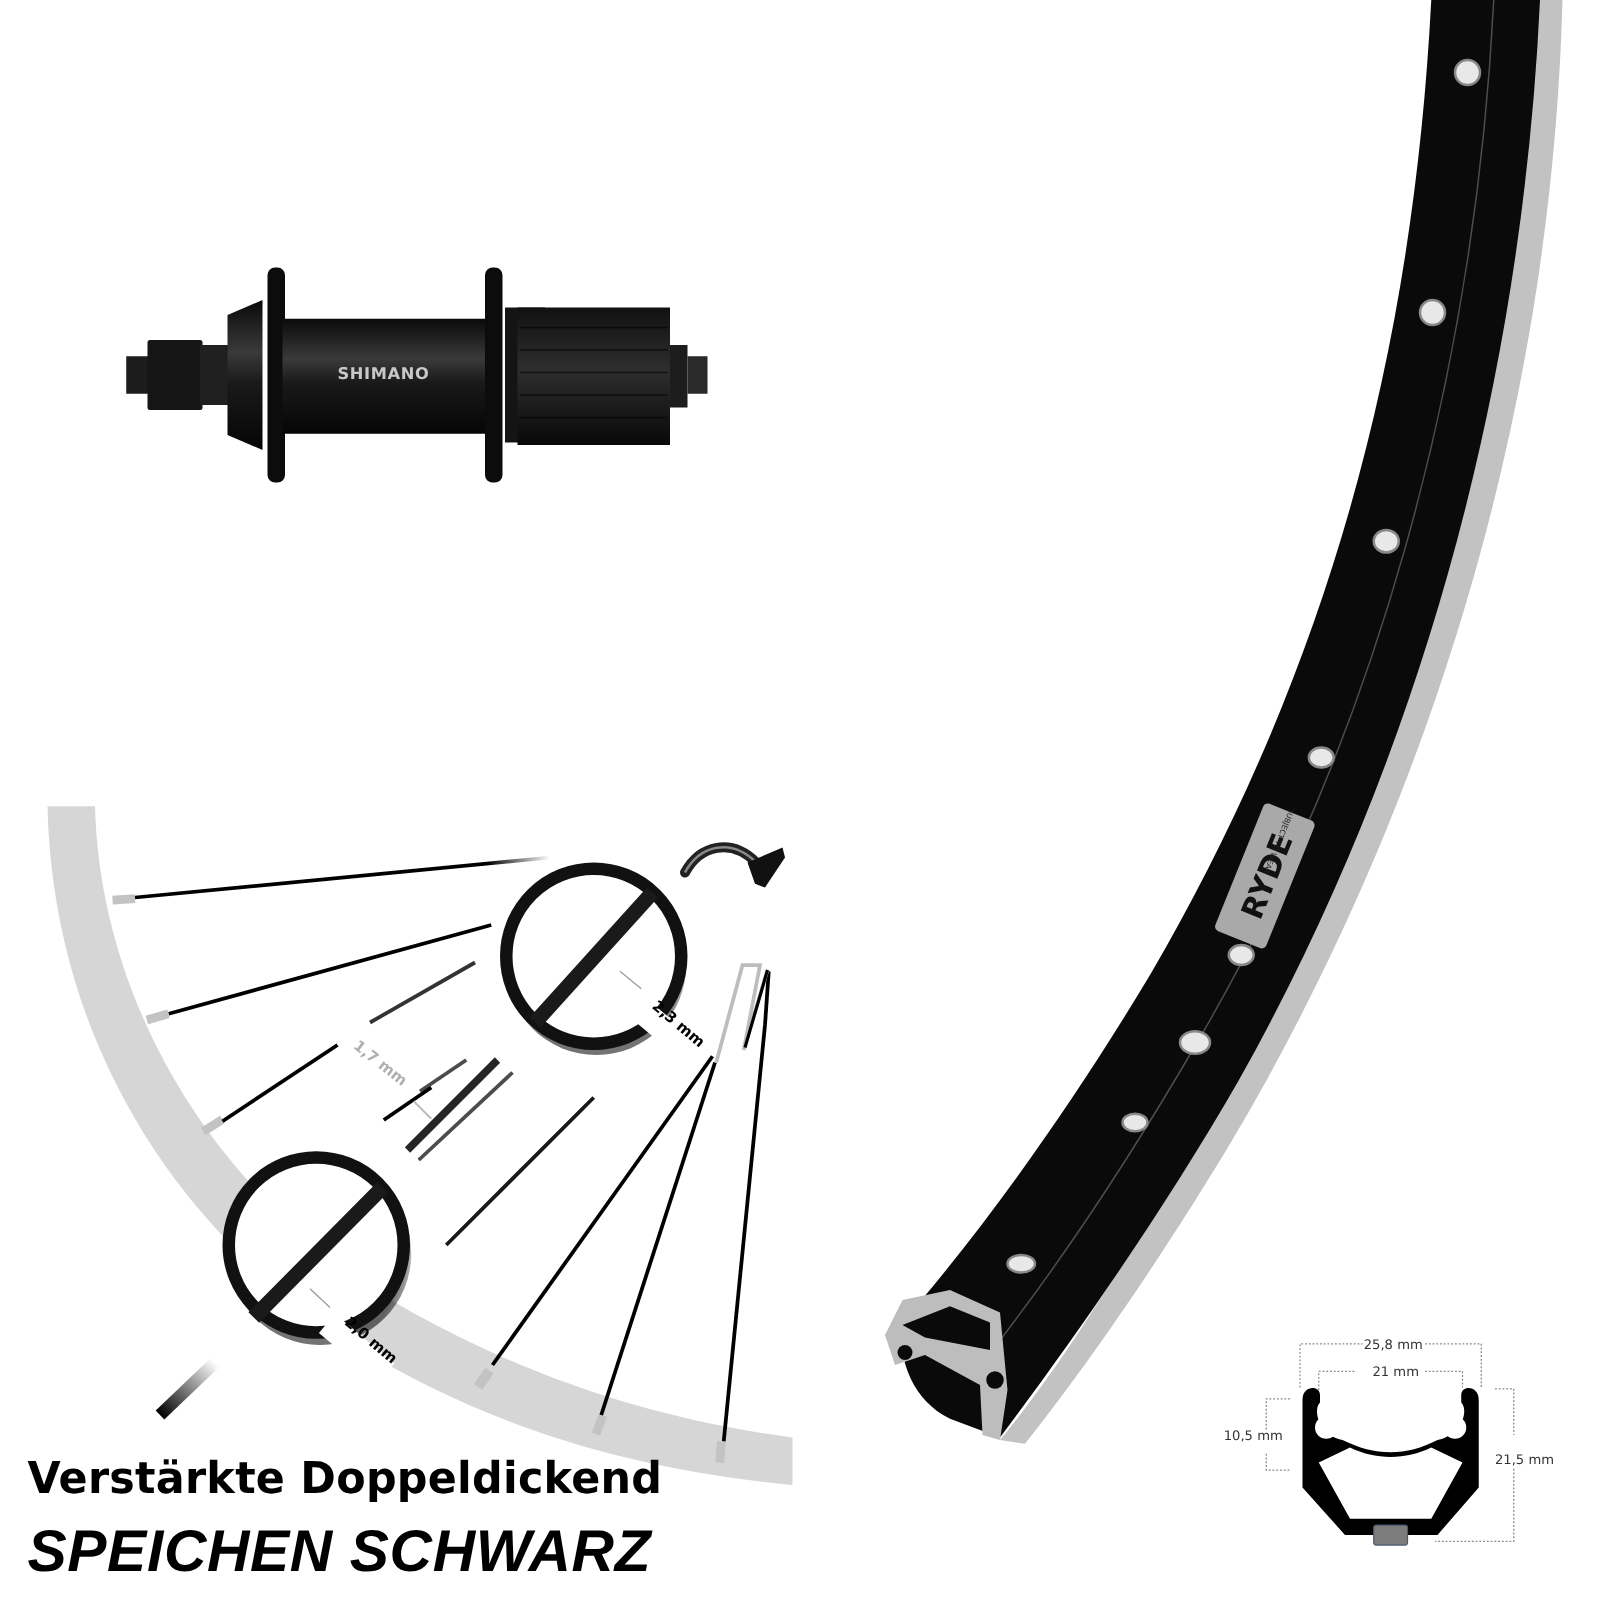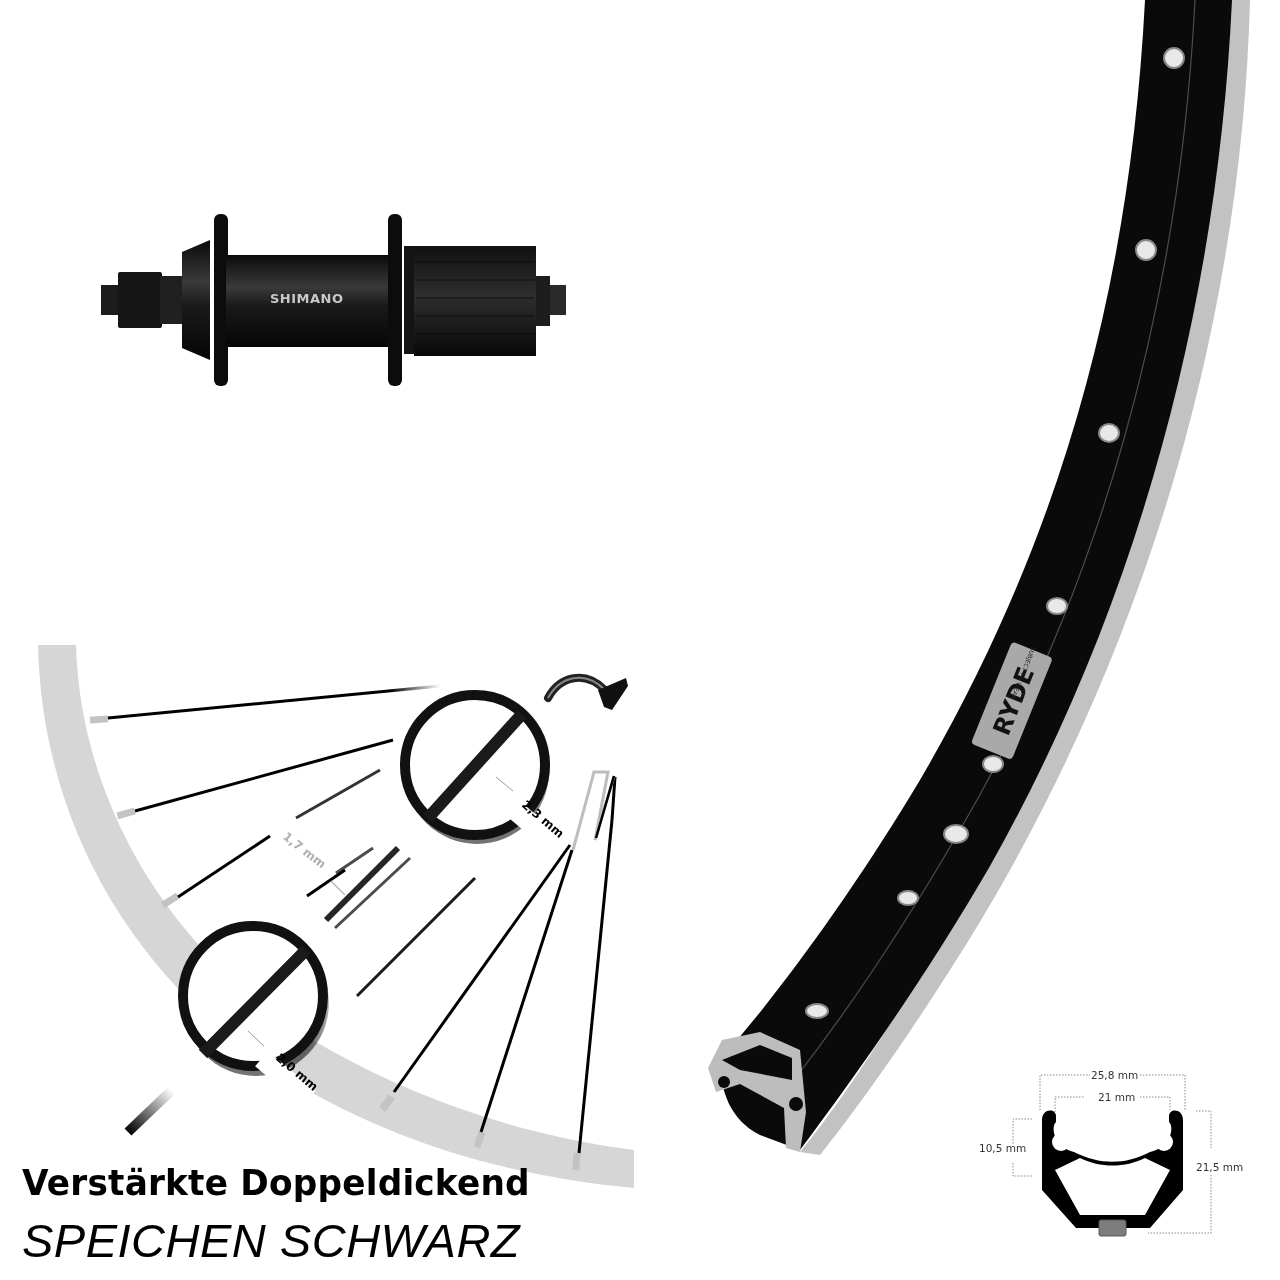--- a/index.html
+++ b/index.html
@@ -7,21 +7,21 @@
     .layer { position: absolute; left: 0; top: 0; width: 1280px; height: 1280px; }
     svg text { font-family: "DejaVu Sans", sans-serif; }
     .caption-1 {
       position: absolute; left: 22px; top: 1163px;
       font-family: "DejaVu Sans", sans-serif; font-size: 35px; font-weight: bold;
       color: #000; letter-spacing: 0.2px; white-space: nowrap;
       transform: scaleX(0.98); transform-origin: left top;
     }
     .caption-2 {
       position: absolute; left: 22px; top: 1213px;
-      font-family: "Liberation Sans", sans-serif; font-size: 47px; font-weight: normal; font-style: italic;
+      font-family: "Liberation Sans", sans-serif; font-size: 47px; font-weight: bold; font-style: italic;
       color: #000; letter-spacing: 0.5px; white-space: nowrap;
     }
     .dim { fill: #333; font-size: 10.5px; }
   </style>
 </head>
 <body>
 
 <svg class="layer" viewBox="0 0 1280 1280" xmlns="http://www.w3.org/2000/svg">
   <defs>
     <linearGradient id="arcFade" x1="0" y1="0" x2="1" y2="0">

